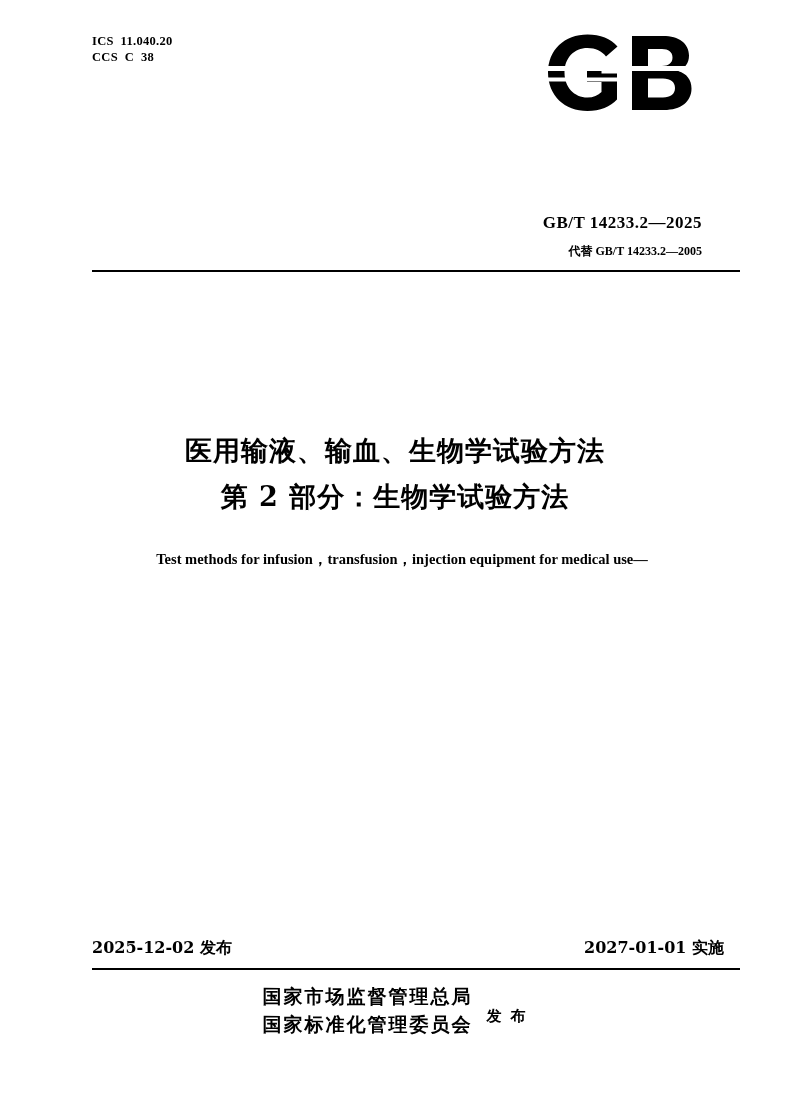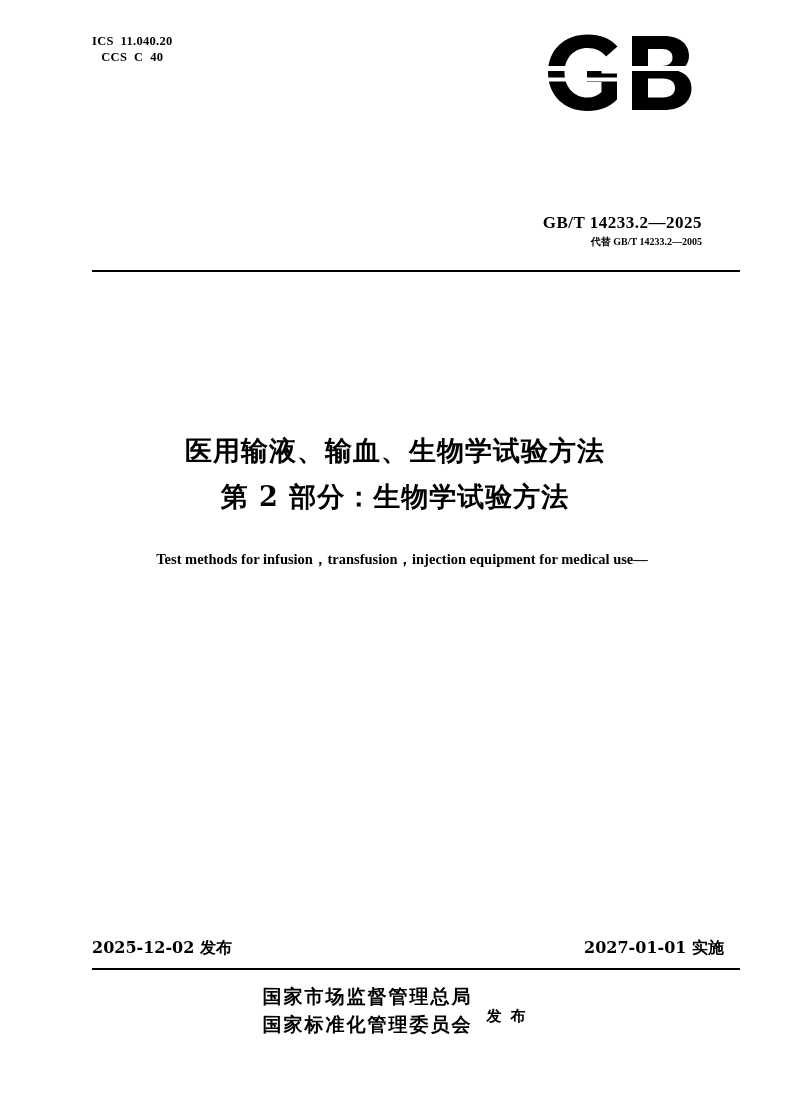--- a/index.html
+++ b/index.html
@@ -27,21 +27,21 @@
   .codes {
     position: absolute;
     left: 92px;
     top: 33px;
     font-family: "Liberation Serif", serif;
     font-weight: bold;
     font-size: 12.5px;
     line-height: 16px;
     letter-spacing: 0.3px;
   }
-  .codes div { white-space: pre; text-align: center; }
+  .codes div { white-space: pre; }
 
   
   .gb-logo {
     position: absolute;
     right: 88px;
     top: 30px;
     width: 160px;
     height: 86px;
   }
   .gb-logo svg { display: block; }
@@ -70,23 +70,23 @@
     text-align: right;
     font-family: "Liberation Serif", serif;
   }
   .std-number .num {
     font-size: 17px;
     font-weight: bold;
     letter-spacing: 0.5px;
     white-space: nowrap;
   }
   .std-number .replaces {
-    font-size: 10px;
-    font-weight: bold;
-    margin-top: 2px;
+    font-size: 12px;
+    font-weight: bold;
+    margin-top: 10px;
     white-space: nowrap;
   }
 
   
   .rule {
     position: absolute;
     left: 92px;
     top: 270px;
     width: 648px;
     height: 2px;
@@ -194,21 +194,21 @@
     white-space: nowrap;
   }
 </style>
 </head>
 <body>
 
 <div class="page">
 
   <div class="codes">
     <div>ICS  11.040.20</div>
-    <div>CCS  C  40</div>
+    <div>CCS  C  38</div>
   </div>
 
   <div class="gb-logo">
     <svg width="160" height="86" viewBox="0 0 160 86" xmlns="http://www.w3.org/2000/svg" aria-hidden="true">
       <g fill="#000">
 
         <path d="M45.5 4.5 C22.5 4.5 6 20 6 42.5 C6 65.5 22.5 81 45.5 81 C58 81 68.5 76.5 75 69.5 L75 38.5 L45 38.5 L45 52 L59.5 52 L59.5 62 C56 65.5 51.5 67.5 45.5 67.5 C32 67.5 22.5 57 22.5 42.5 C22.5 28 32 18 45.5 18 C53.5 18 60 21.2 64 26.5 L75.5 16.5 C68.5 8.5 58.5 4.5 45.5 4.5 Z"></path>
 
         <rect x="59.5" y="38.5" width="15.5" height="5" fill="#fff"></rect>
 

